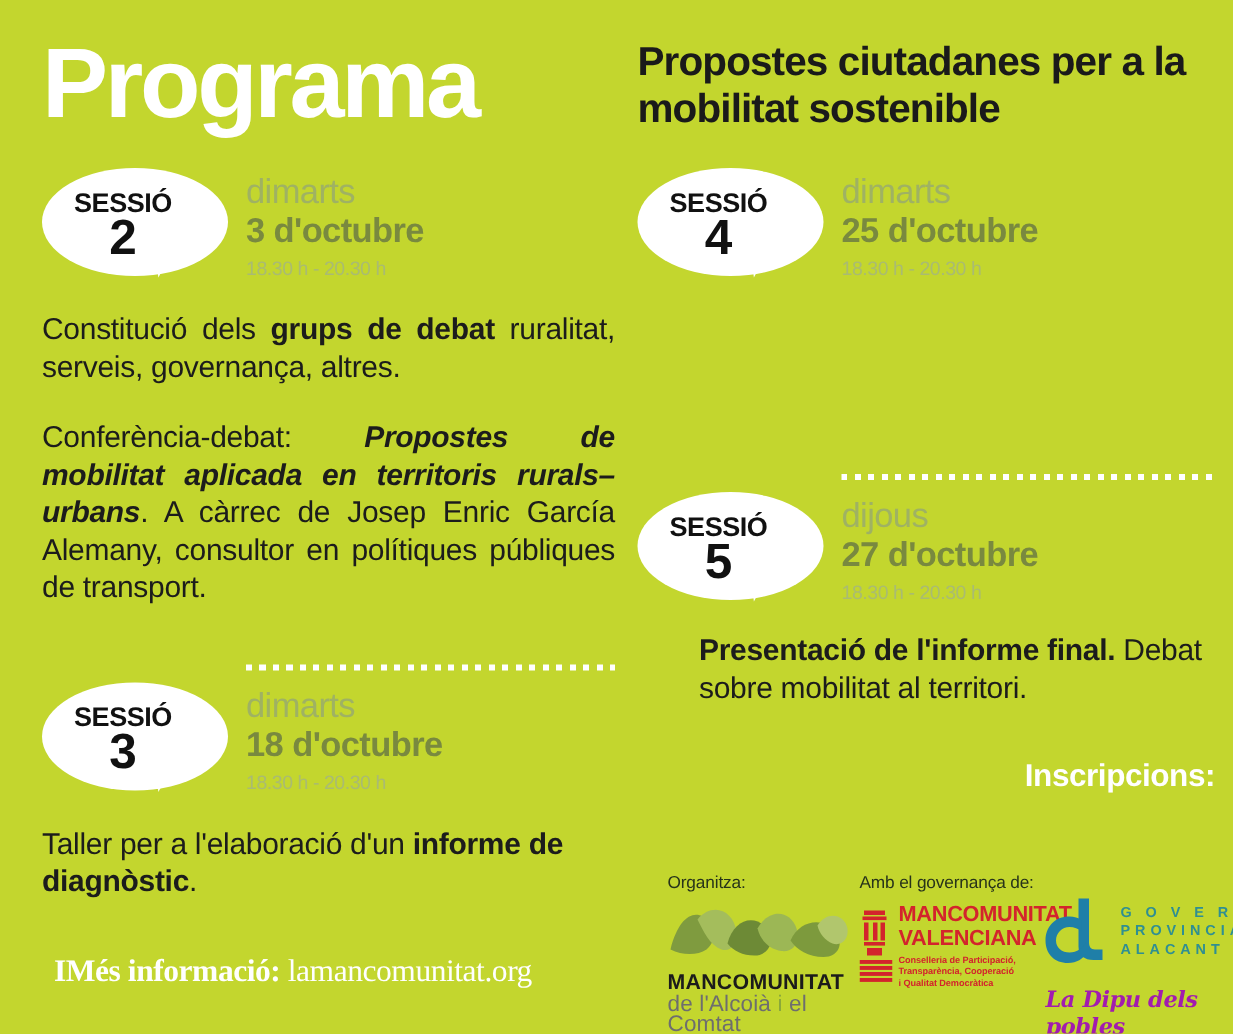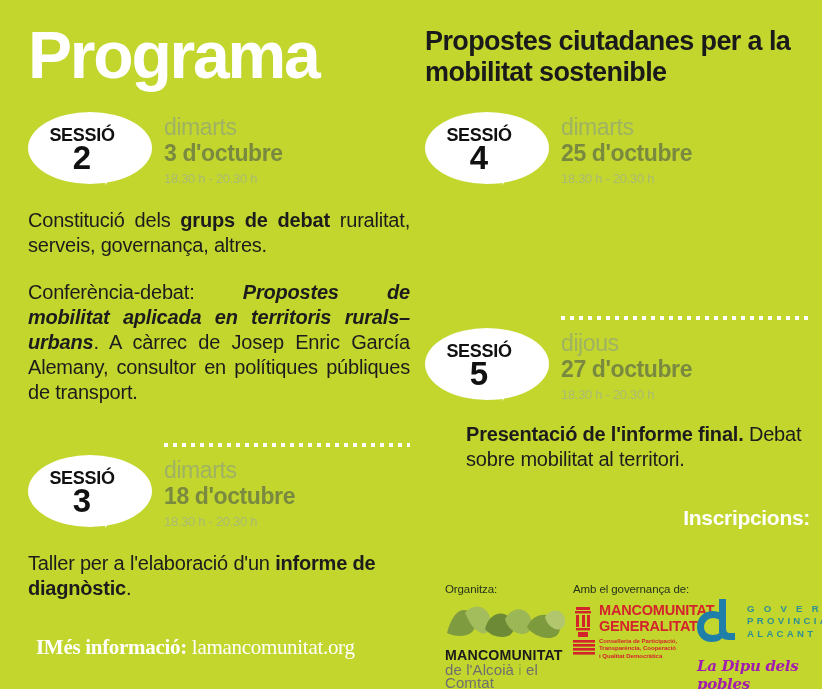--- a/index.html
+++ b/index.html
@@ -360,21 +360,21 @@
           </g>
           <g fill="#d3242c">
             <rect x="0" y="35" width="22" height="2.6"></rect>
             <rect x="0" y="39" width="22" height="2.6"></rect>
             <rect x="0" y="43" width="22" height="2.6"></rect>
             <rect x="0" y="47" width="22" height="2.6"></rect>
           </g>
         </svg>
         <div class="gv-text">
           <div class="gv-1">MANCOMUNITAT</div>
-          <div class="gv-1">GENERALITAT</div>
+          <div class="gv-1">VALENCIANA</div>
           <div class="gv-2">Conselleria de Participació,</div>
           <div class="gv-2" style="margin-top:0;">Transparència, Cooperació</div>
           <div class="gv-2" style="margin-top:0;">i Qualitat Democràtica</div>
         </div>
       </div>
 
       <div class="dipu-wrap">
         <svg class="dipu-mark" viewBox="0 0 46 48" aria-hidden="true">
           <path d="M24 2 L24 34 C24 40, 28 43, 34 43 L40 43 L40 36 L35 36 C32 36, 31 34, 31 31 L31 2 Z" fill="#1f7fa8"></path>
           <path d="M18 14 C8 14, 2 21, 2 30 C2 39, 8 45, 17 45 C23 45, 27 42, 29 39

